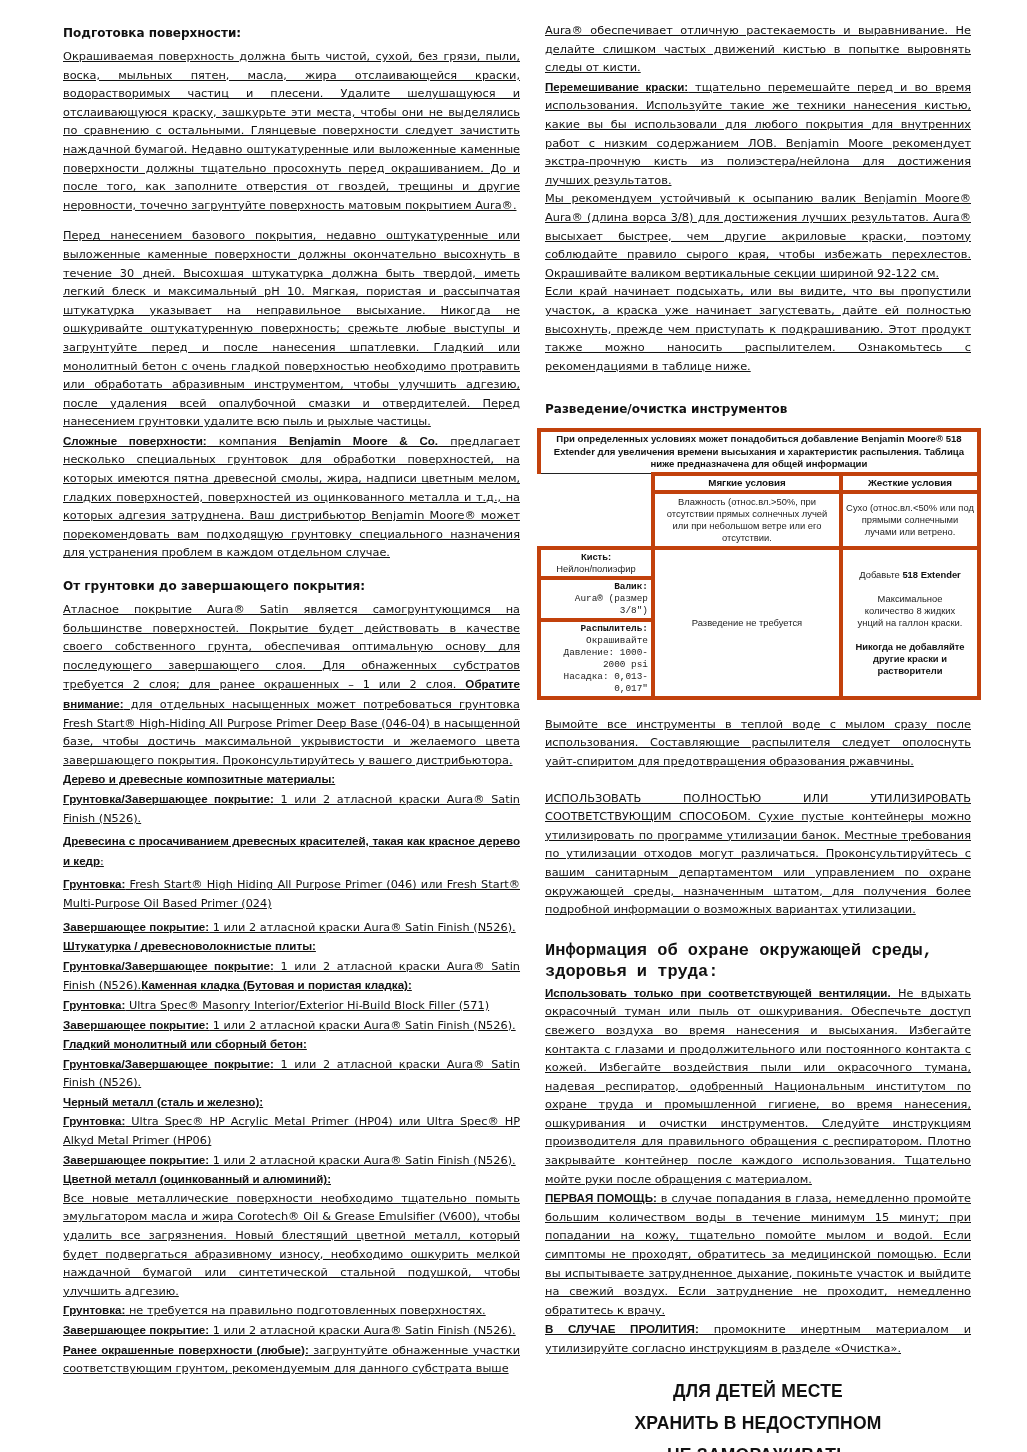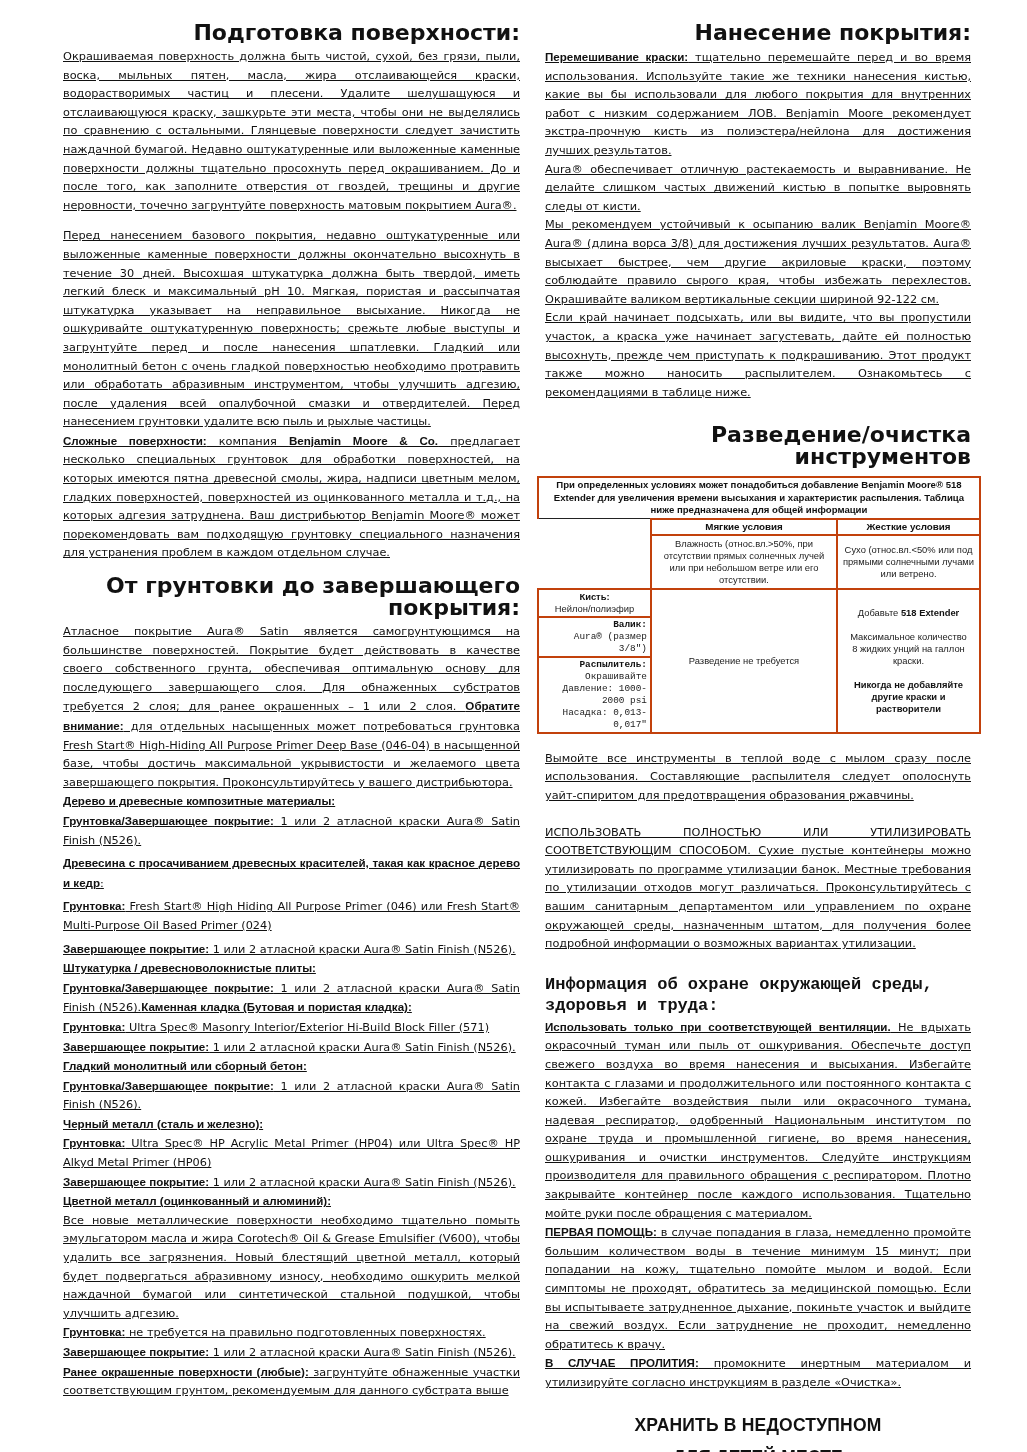--- a/index.html
+++ b/index.html
@@ -1,27 +1,27 @@
 <!DOCTYPE html>
 <html><head>
 <meta charset="utf-8">
 <style>
   html, body { margin: 0; padding: 0; background: #ffffff; }
   body { width: 1027px; height: 1452px; position: relative; overflow: hidden; color: #111; }
   .col { position: absolute; top: 22px; }
   .col-left { left: 63px; width: 457px; }
   .col-right { left: 545px; width: 426px; }
-  .h { font-family: "DejaVu Sans", sans-serif; font-weight: bold; font-size: 22px; margin: 0 0 4px 0; letter-spacing: 0; line-height: 22px; text-align: right; }
+  .h { font-family: "DejaVu Sans", sans-serif; font-weight: bold; font-size: 12px; margin: 0 0 4px 0; letter-spacing: 0; line-height: 22px; }
   .p { font-family: "DejaVu Sans", sans-serif; font-size: 11.3px; line-height: 18.6px; text-align: justify; margin: 0; text-decoration: underline; }
   .b { font-family: "Liberation Sans", sans-serif; font-weight: bold; font-size: 11.6px; }
   .gap { height: 12px; }
   .gap-s { height: 4px; }
   .center-h { font-family: Liberation Mono, monospace; font-weight: bold; font-size: 17px; line-height: 21px; margin: 0 0 2px 0; }
   table.thin { border-collapse: collapse; width: 444px; margin-left: -8px; font-family: "Liberation Sans", sans-serif; font-size: 9.4px; line-height: 12px; color: #222; }
-  table.thin td { border: 2px solid #c2410c; padding: 1px 3px; vertical-align: middle; text-align: center; }
+  table.thin td { border: 4px solid #c2410c; padding: 1px 3px; vertical-align: middle; text-align: center; }
   table.thin .cap { font-weight: bold; font-size: 9.6px; line-height: 12.5px; color: #111; border-bottom: 1.5px solid #222; }
   table.thin .hdr { font-weight: bold; font-size: 9.8px; color: #111; }
   table.thin .left { text-align: right; font-family: Liberation Mono, monospace; }
   table.thin .noborder { border-left: none; border-top: none; }
   .strong { font-weight: bold; color: #111; }
   .warn { font-family: "Liberation Sans", sans-serif; font-weight: bold; font-size: 17.5px; text-align: center; line-height: 32px; letter-spacing: 0.2px; }
 </style>
 </head>
 <body>
 
@@ -54,23 +54,22 @@
   <p class="p"><span class="b">Грунтовка:</span><span> Ultra Spec® HP Acrylic Metal Primer (HP04) или Ultra Spec® HP Alkyd Metal Primer (HP06)</span></p>
   <p class="p"><span class="b">Завершающее покрытие:</span><span> 1 или 2 атласной краски Aura® Satin Finish (N526).</span></p>
   <p class="p"><span class="b">Цветной металл (оцинкованный и алюминий):</span></p>
   <p class="p">Все новые металлические поверхности необходимо тщательно помыть эмульгатором масла и жира Corotech® Oil &amp; Grease Emulsifier (V600), чтобы удалить все загрязнения. Новый блестящий цветной металл, который будет подвергаться абразивному износу, необходимо ошкурить мелкой наждачной бумагой или синтетической стальной подушкой, чтобы улучшить адгезию.</p>
   <p class="p"><span class="b">Грунтовка:</span><span> не требуется на правильно подготовленных поверхностях.</span></p>
   <p class="p"><span class="b">Завершающее покрытие:</span><span> 1 или 2 атласной краски Aura® Satin Finish (N526).</span></p>
   <p class="p"><span class="b">Ранее окрашенные поверхности (любые):</span><span> загрунтуйте обнаженные участки соответствующим грунтом, рекомендуемым для данного субстрата выше</span></p>
 </div>
 
 <div class="col col-right">
-  <h2 class="h">Нанесение покрытия:</h2>
+  <p class="p">Aura® обеспечивает отличную растекаемость и выравнивание. Не делайте слишком частых движений кистью в попытке выровнять следы от кисти.</p>
   <p class="p"><span class="b">Перемешивание краски:</span><span> тщательно перемешайте перед и во время использования.  Используйте такие же техники нанесения кистью, какие вы бы использовали для любого покрытия для внутренних работ с низким содержанием ЛОВ. Benjamin Moore рекомендует экстра-прочную кисть из полиэстера/нейлона для достижения лучших результатов.</span></p>
-  <p class="p">Aura® обеспечивает отличную растекаемость и выравнивание. Не делайте слишком частых движений кистью в попытке выровнять следы от кисти.</p>
   <p class="p">Мы рекомендуем устойчивый к осыпанию валик Benjamin Moore® Aura® (длина ворса 3/8) для достижения лучших результатов. Aura® высыхает быстрее, чем другие акриловые краски, поэтому соблюдайте правило сырого края, чтобы избежать перехлестов. Окрашивайте валиком вертикальные секции шириной 92-122 см.</p>
   <p class="p">Если край начинает подсыхать, или вы видите, что вы пропустили участок, а краска уже начинает загустевать, дайте ей полностью высохнуть, прежде чем приступать к подкрашиванию. Этот продукт также можно наносить распылителем. Ознакомьтесь с рекомендациями в таблице ниже.</p>
   <div style="height:22px"></div>
 
   <h2 class="h" style="margin-bottom:8px">Разведение/очистка инструментов</h2>
   <table class="thin">
     <tbody>
         <tr>
       <td colspan="3" class="cap">При определенных условиях может понадобиться добавление Benjamin Moore® 518 Extender для увеличения времени высыхания и характеристик распыления. Таблица ниже предназначена для общей информации</td>
     </tr>
@@ -121,17 +120,17 @@
 
   <h2 class="center-h">
     <span>Информация об охране окружающей среды,</span><br>
     <span>здоровья и труда:</span>
   </h2>
   <p class="p"><span class="b">Использовать только при соответствующей вентиляции.</span><span> Не вдыхать окрасочный туман или пыль от ошкуривания. Обеспечьте доступ свежего воздуха во время нанесения и высыхания. Избегайте контакта с глазами и продолжительного или постоянного контакта с кожей. Избегайте воздействия пыли или окрасочного тумана, надевая респиратор, одобренный Национальным институтом по охране труда и промышленной гигиене, во время нанесения, ошкуривания и очистки инструментов. Следуйте инструкциям производителя для правильного обращения с респиратором. Плотно закрывайте контейнер после каждого использования. Тщательно мойте руки после обращения с материалом.</span></p>
   <p class="p"><span class="b">ПЕРВАЯ ПОМОЩЬ:</span><span> в случае попадания в глаза, немедленно промойте большим количеством воды в течение минимум 15 минут; при попадании на кожу, тщательно помойте мылом и водой. Если симптомы не проходят, обратитесь за медицинской помощью. Если вы испытываете затрудненное дыхание, покиньте участок и выйдите на свежий воздух. Если затруднение не проходит, немедленно обратитесь к врачу.</span></p>
   <p class="p"><span class="b">В СЛУЧАЕ ПРОЛИТИЯ:</span><span> промокните инертным материалом и утилизируйте согласно инструкциям в разделе «Очистка».</span></p>
   <div style="height:16px"></div>
   <div class="warn">
+    <div>ДЛЯ ДЕТЕЙ МЕСТЕ</div>
     <div>ХРАНИТЬ В НЕДОСТУПНОМ</div>
-    <div>ДЛЯ ДЕТЕЙ МЕСТЕ</div>
     <div>НЕ ЗАМОРАЖИВАТЬ</div>
   </div>
 </div>
 
 </body></html>

